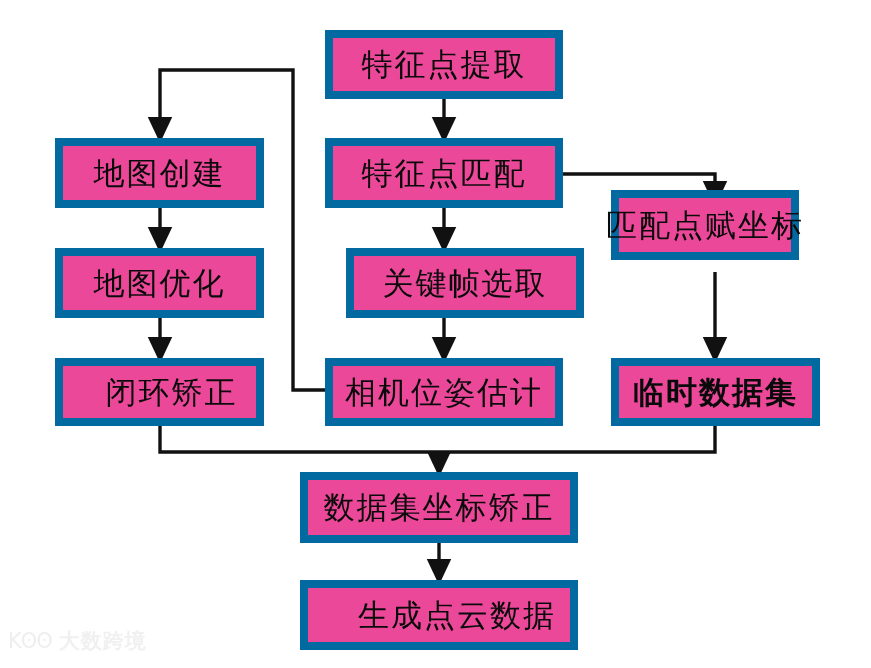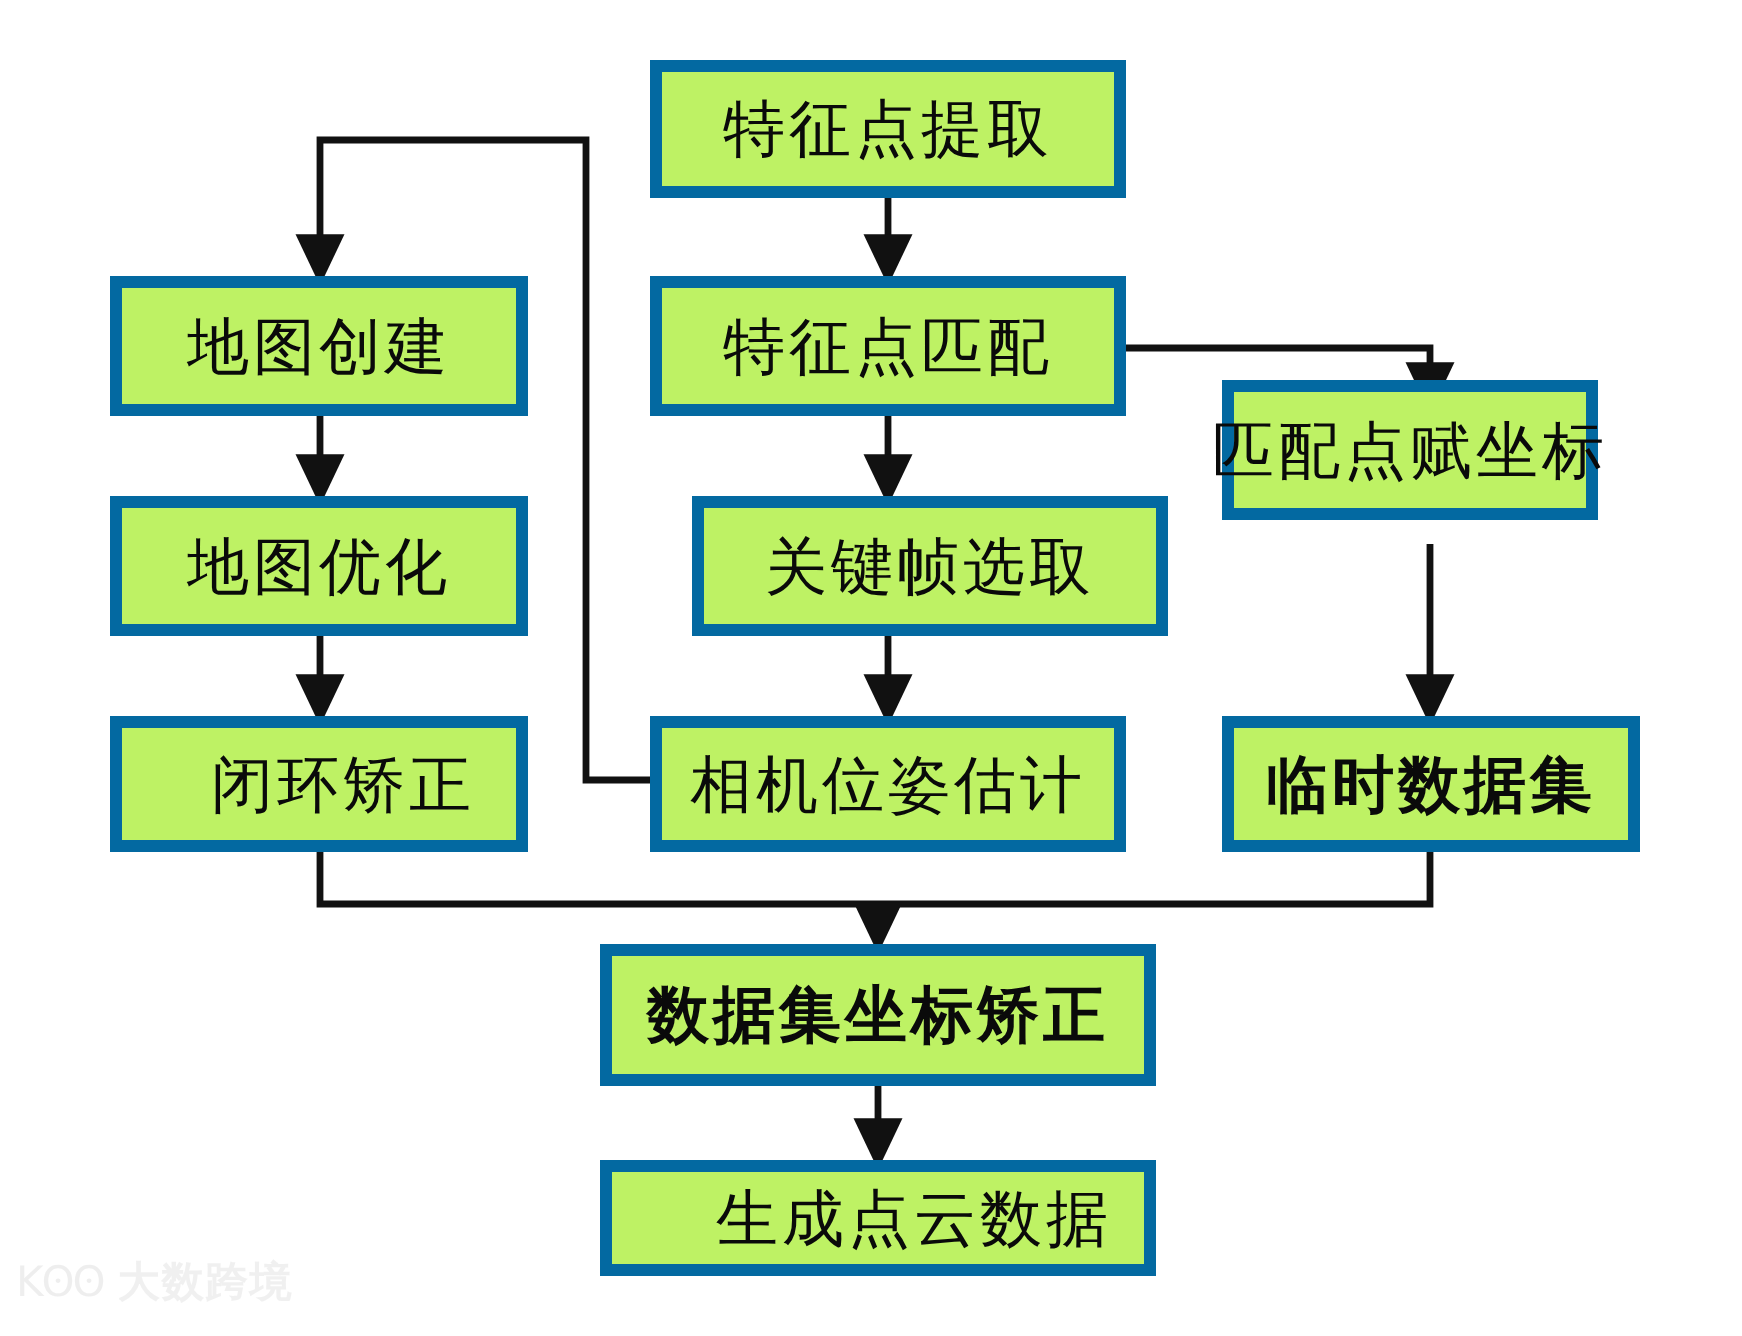--- a/index.html
+++ b/index.html
@@ -20,22 +20,22 @@
     position: absolute;
     left: 0;
     top: 0;
     width: 871px;
     height: 668px;
     pointer-events: none;
   }
   .node {
     position: absolute;
     box-sizing: border-box;
-    border: 6px solid #0369a1;
-    background: #bef264;
+    border: 8px solid #0369a1;
+    background: #ec4899;
     display: flex;
     align-items: center;
     justify-content: center;
     color: #0a0a0a;
     letter-spacing: 1px;
     line-height: 1;
     white-space: nowrap;
     user-select: none;
   }
   .node .label {
@@ -49,22 +49,22 @@
   #node-keyframe-select { left: 325px; top: 248px; width: 238px; height: 70px; margin-left: 21px; }
   #node-camera-pose     { left: 325px; top: 358px; width: 238px; height: 68px; }
 
   #node-map-create      { left: 55px;  top: 138px; width: 209px; height: 70px; text-align: right; }
   #node-map-optimize    { left: 55px;  top: 248px; width: 209px; height: 70px; text-align: right; }
   #node-loop-closure    { left: 55px;  top: 358px; width: 209px; height: 68px; padding-left: 24px; }
 
   #node-assign-coords   { left: 611px; top: 190px; width: 188px; height: 70px; }
   #node-temp-dataset    { left: 611px; top: 358px; width: 209px; height: 68px; font-weight: bold; }
 
-  #node-dataset-correct { left: 300px; top: 472px; width: 278px; height: 71px; font-weight: bold; }
-  #node-point-cloud     { left: 300px; top: 580px; width: 278px; height: 58px; padding-left: 36px; }
+  #node-dataset-correct { left: 300px; top: 472px; width: 278px; height: 71px; }
+  #node-point-cloud     { left: 300px; top: 580px; width: 278px; height: 70px; padding-left: 36px; }
 
   
   #watermark {
     position: absolute;
     left: 8px;
     top: 627px;
     display: flex;
     align-items: center;
     gap: 7px;
     opacity: 0.30;

